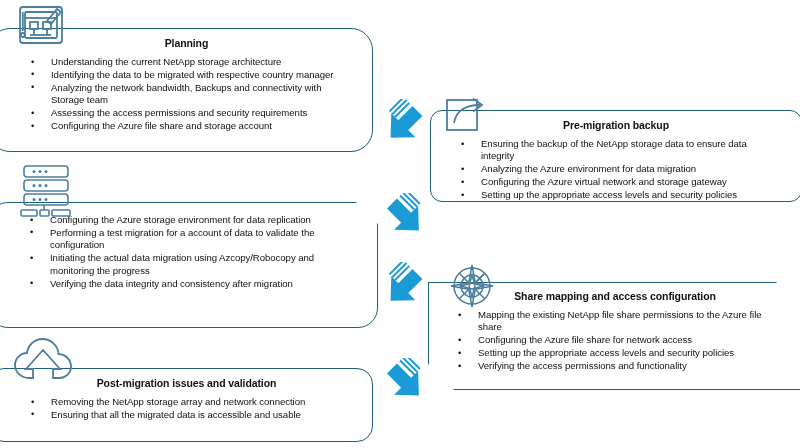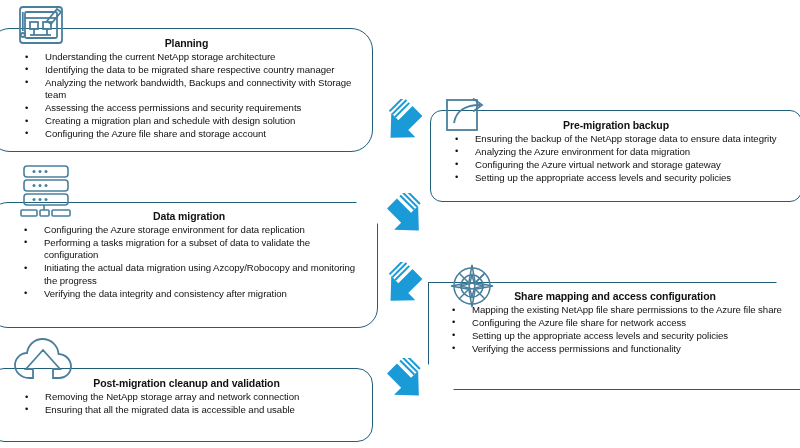--- a/index.html
+++ b/index.html
@@ -37,21 +37,21 @@
     text-align: center;
     font-weight: bold;
     font-size: 10.5px;
     line-height: 13px;
     color: #111111;
     margin: 2px 0 1px 0;
     letter-spacing: -0.1px;
   }
   ul.bullets {
     list-style: none;
-    margin: 0;
+    margin: 6px;
     padding: 0 4px 0 34px;
   }
   ul.bullets li {
     position: relative;
     font-size: 9.6px;
     line-height: 12.4px;
     color: #111111;
     margin: 0 0 0.5px 0;
     letter-spacing: -0.05px;
   }
@@ -162,24 +162,23 @@
 </head>
 <body>
 
 <div id="canvas">
 
   <div class="stage" id="box-planning">
     <div class="stage-inner">
       <div class="stage-title">Planning</div>
       <ul class="bullets">
         <li>Understanding the current NetApp storage architecture</li>
-        <li>Identifying the data to be migrated share respective country manager</li>
+        <li>Identifying the data to be migrated with respective country manager</li>
         <li>Analyzing the network bandwidth, Backups and connectivity with Storage team</li>
         <li>Assessing the access permissions and security requirements</li>
-        <li>Creating a migration plan and schedule with design solution</li>
         <li>Configuring the Azure file share and storage account</li>
       </ul>
     </div>
   </div>
 
   <div class="icon-badge" id="icon-blueprint">
     <svg width="50" height="48" viewBox="0 0 50 48">
       <g fill="none" stroke="#4a7f9c" stroke-width="1.8">
         <rect x="4" y="5" width="42" height="36" rx="3"></rect>
         <rect x="9" y="10" width="32" height="26" rx="1.5"></rect>
@@ -236,24 +235,23 @@
         <rect x="37.5" y="6" width="2" height="20" fill="#1a9ad7"></rect>
         <rect x="41.5" y="6" width="2" height="20" fill="#1a9ad7"></rect>
         <rect x="45.5" y="6" width="2" height="20" fill="#1a9ad7"></rect>
       </g>
     </svg>
   </div>
 
   <div class="stage" id="box-datamigration">
     <div class="shape-fill"></div>
     <div class="stage-inner" style="padding-left:22px;">
-      <div class="stage-title">Data migration</div>
       <ul class="bullets">
         <li>Configuring the Azure storage environment for data replication</li>
-        <li>Performing a tasks migration for a subset of data to validate the configuration</li>
+        <li>Performing a test migration for a account of data to validate the configuration</li>
         <li>Initiating the actual data migration using Azcopy/Robocopy and monitoring the progress</li>
         <li>Verifying the data integrity and consistency after migration</li>
       </ul>
     </div>
   </div>
 
   <div class="icon-badge" id="icon-servers">
     <svg width="58" height="54" viewBox="0 0 58 54">
       <g fill="none" stroke="#4a7f9c" stroke-width="1.6">
         <rect x="6" y="3" width="44" height="11" rx="3"></rect>
@@ -322,21 +320,21 @@
         <path d="M20 6 L34 6 L34 26 L44 26 L27 44 L10 26 L20 26 Z" fill="#1a9ad7"></path>
         <rect x="37.5" y="6" width="2" height="20" fill="#1a9ad7"></rect>
         <rect x="41.5" y="6" width="2" height="20" fill="#1a9ad7"></rect>
         <rect x="45.5" y="6" width="2" height="20" fill="#1a9ad7"></rect>
       </g>
     </svg>
   </div>
 
   <div class="stage" id="box-postmigration">
     <div class="stage-inner">
-      <div class="stage-title">Post-migration cleanup and validation</div>
+      <div class="stage-title">Post-migration issues and validation</div>
       <ul class="bullets">
         <li>Removing the NetApp storage array and network connection</li>
         <li>Ensuring that all the migrated data is accessible and usable</li>
       </ul>
     </div>
   </div>
 
   <div class="icon-badge" id="icon-cloudupload">
     <svg width="66" height="54" viewBox="0 0 66 54">
       <g fill="none" stroke="#4a7f9c" stroke-width="1.8">

